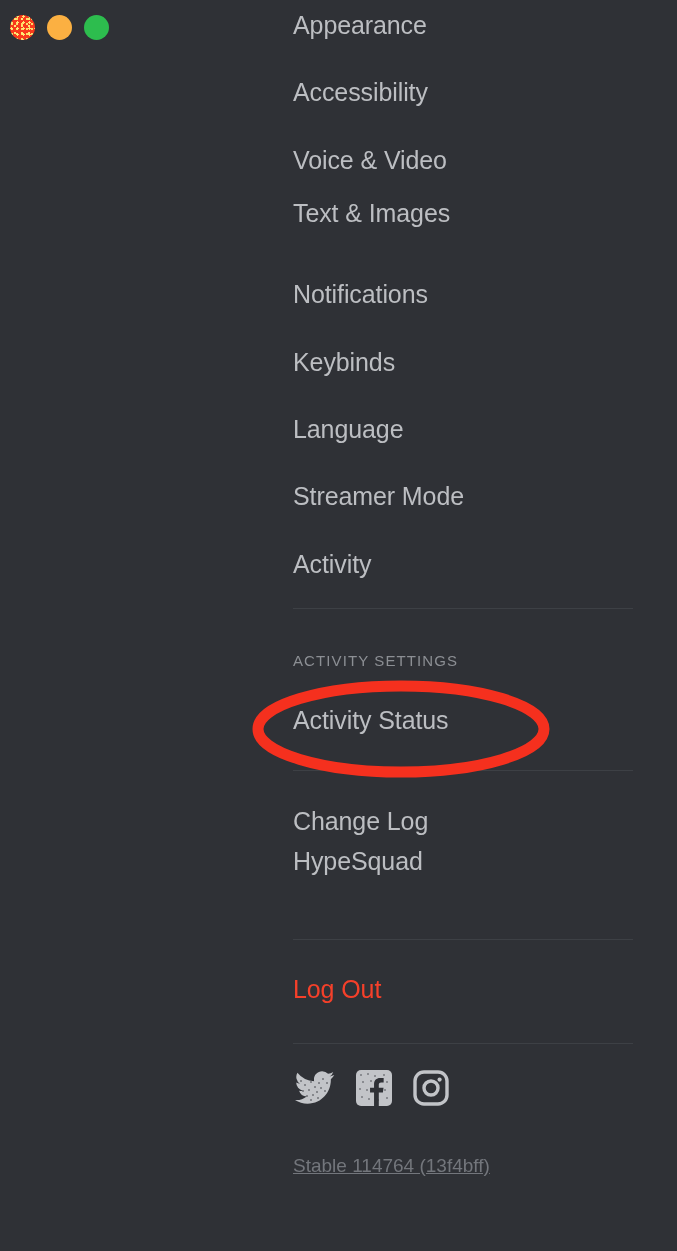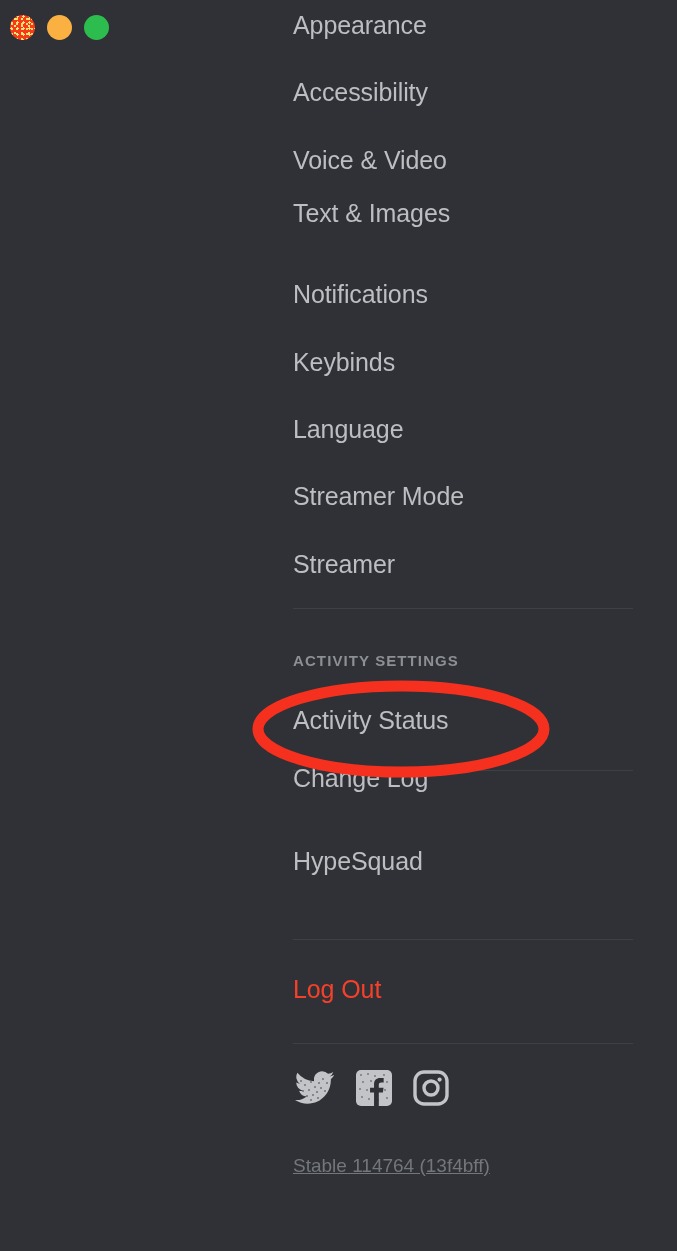--- a/index.html
+++ b/index.html
@@ -58,21 +58,21 @@
     letter-spacing: -0.1px;
     white-space: nowrap;
     cursor: pointer;
   }
   .nav-item.logout { color: #f5402a; }
 
   .section-head {
     position: absolute;
     left: 293px;
     font-size: 15px;
-    font-weight: bold;
+    font-weight: normal;
     letter-spacing: 1.1px;
     color: #8c8f94;
     line-height: 18px;
     white-space: nowrap;
   }
 
   .divider {
     position: absolute;
     left: 293px;
     width: 340px;
@@ -134,31 +134,31 @@
   <div id="nav">
 
     <div class="nav-item" style="top:10px">Appearance</div>
     <div class="nav-item" style="top:77px">Accessibility</div>
     <div class="nav-item" style="top:145px">Voice &amp; Video</div>
     <div class="nav-item" style="top:198px">Text &amp; Images</div>
     <div class="nav-item" style="top:279px">Notifications</div>
     <div class="nav-item" style="top:347px">Keybinds</div>
     <div class="nav-item" style="top:414px">Language</div>
     <div class="nav-item" style="top:481px">Streamer Mode</div>
-    <div class="nav-item" style="top:549px">Streamer</div>
+    <div class="nav-item" style="top:549px">Activity</div>
 
     <div class="divider" style="top:608px"></div>
 
     <div class="section-head" style="top:652px">ACTIVITY SETTINGS</div>
 
     <div class="nav-item" style="top:705px">Activity Status</div>
 
     <div class="divider" style="top:770px"></div>
 
-    <div class="nav-item" style="top:763px">Change Log</div>
+    <div class="nav-item" style="top:806px">Change Log</div>
     <div class="nav-item" style="top:846px">HypeSquad</div>
 
     <div class="divider" style="top:939px"></div>
 
     <div class="nav-item logout" style="top: 974px; color: rgb(245, 64, 42);">Log Out</div>
 
     <div class="divider" style="top:1043px"></div>
   </div>
 
   <div id="socials">

